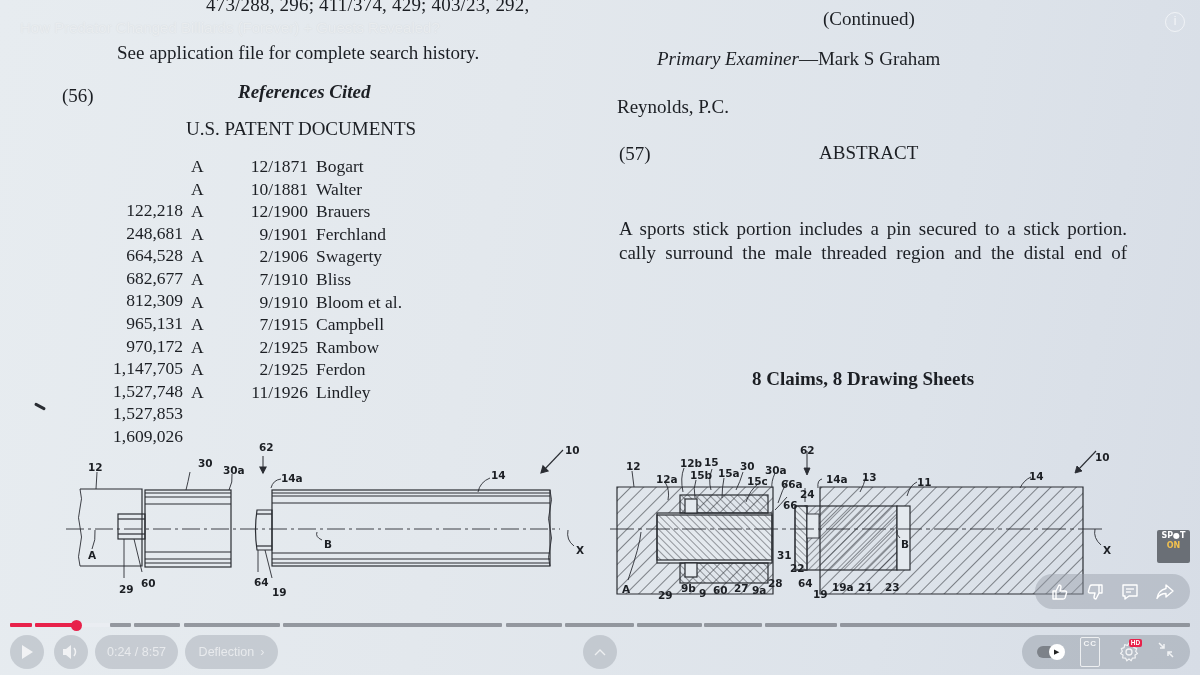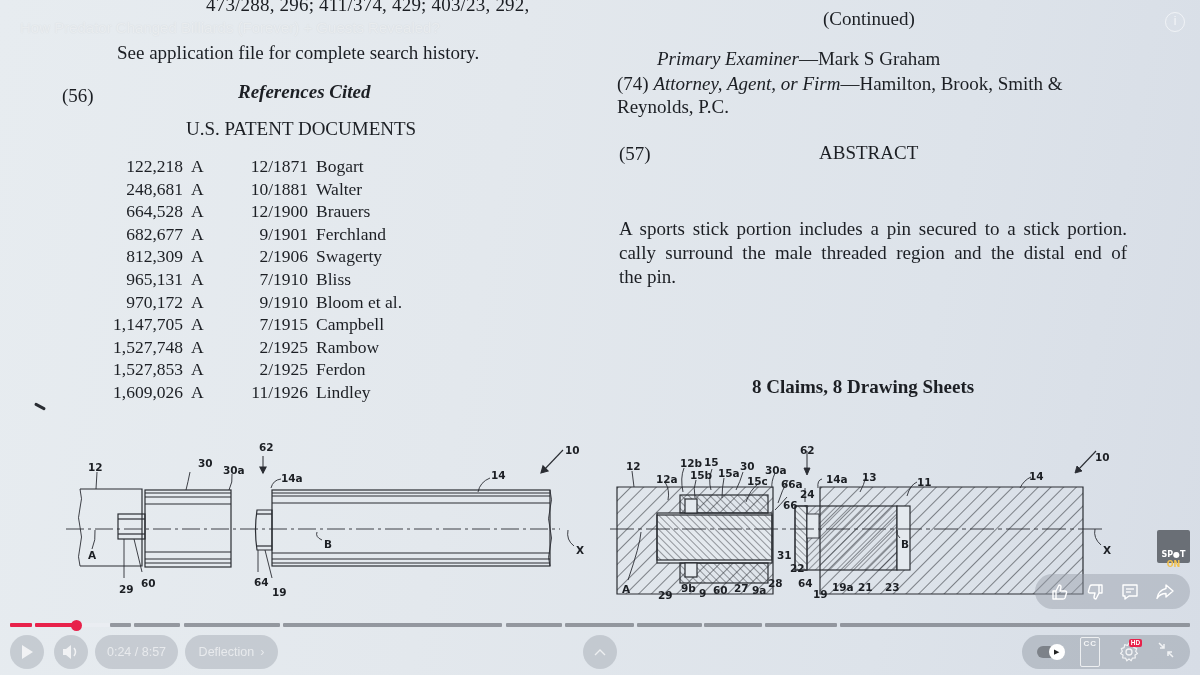--- a/index.html
+++ b/index.html
@@ -18,21 +18,21 @@
   .search-note { font-size: 19px; }
   .sec-num { font-size: 19px; }
   .sec-title { font-size: 19px; font-weight: bold; font-style: italic; }
   .subhead { font-size: 19px; }
   .ref-table { position: absolute; left: 95px; top: 156px; font-size: 17.5px; }
   .ref-row { position: relative; height: 22.6px; }
   .ref-row span { position: absolute; top: 0; white-space: nowrap; }
   .ref-kind { left: 96px; }
   .ref-date { left: 128px; width: 85px; text-align: right; }
   .ref-name { left: 221px; }
-  .ref-num-wrap { position: absolute; left: 0; width: 88px; text-align: right; }
+  .ref-num-wrap { position: absolute; left: 0; width: 88px; text-align: right; margin-top: 44px; }
 
   
   .rt { font-size: 19px; }
   .abstract-text { position: absolute; left: 619px; top: 217px; width: 508px; font-size: 19px; line-height: 24.2px; text-align: justify; }
   .abstract-text .l { display: block; text-align: justify; text-align-last: justify; white-space: nowrap; }
   .abstract-text .l.last { text-align-last: left; }
   .claims { font-size: 19px; font-weight: bold; }
 
   
   svg.drawing { position: absolute; left: 0; top: 430px; }
@@ -47,21 +47,21 @@
   .info-icon {
     position: absolute; left: 1165px; top: 12px; width: 20px; height: 20px; border-radius: 50%;
     border: 1.5px solid rgba(255,255,255,0.6); color: rgba(255,255,255,0.7);
     font-family: "Liberation Sans", sans-serif; font-size: 12px; text-align: center; line-height: 17px;
   }
 
   
   .watermark {
     position: absolute; left: 1157px; top: 530px; width: 33px; height: 33px; background: #6a6f76;
     color: #fff; font-family: "DejaVu Sans", sans-serif; font-size: 8px; font-weight: bold; text-align: center;
-    line-height: 10px; padding-top: 20px; border-radius: 2px;
+    line-height: 10px; padding-top: 1px; border-radius: 2px;
   }
   .watermark .on { color: #f2c14e; }
 
   
   .actions-pill {
     position: absolute; left: 1035px; top: 574px; width: 155px; height: 35px; border-radius: 18px;
     background: rgba(150,158,168,0.45); display: flex; align-items: center; justify-content: space-around; padding: 0 8px;
   }
   .act-btn { width: 26px; height: 26px; display: flex; align-items: center; justify-content: center; }
 
@@ -173,35 +173,31 @@
         <span class="ref-kind">A</span>
         <span class="ref-date">11/1926</span>
         <span class="ref-name">Lindley</span>
       </div>
     </div>
 
   <div class="abs rt" style="left:823px; top:8px;">(Continued)</div>
   <div class="abs rt" style="left:617px; top:48px;margin-left:40px;">
     <i>Primary Examiner</i><span>—Mark S Graham</span>
   </div>
-  <div class="abs rt" style="left:617px; top:73px;">
-    <span>(74) </span><i>Attorney, Agent, or Firm</i><span>—Hamilton, Brook, Smith &amp;</span>
-  </div>
   <div class="abs rt" style="left:617px; top:96px;">Reynolds, P.C.</div>
 
   <div class="abs rt" style="left:619px; top:143px;">(57)</div>
   <div class="abs rt" style="left:819px; top:142px; font-weight:normal;">ABSTRACT</div>
 
   <div class="abstract-text">
     <span class="l">A sports stick portion includes a pin secured to a stick portion.</span>
     <span class="l">cally surround the male threaded region and the distal end of</span>
-    <span class="l last">the pin.</span>
-  </div>
-
-  <div class="abs claims" style="left:752px; top:376px;font-family:Liberation Serif, serif;">8 Claims, 8 Drawing Sheets</div>
+  </div>
+
+  <div class="abs claims" style="left:752px; top:368px;font-family:Liberation Serif, serif;">8 Claims, 8 Drawing Sheets</div>
 
   <div class="abs" style="left:34px; top:405px; width:12px; height:3px; background:#2a2d33; transform:rotate(28deg); border-radius:2px;"></div>
 
   <svg class="drawing" width="1200" height="175" viewBox="0 0 1200 175">
     <defs>
       <pattern id="hatchA" patternUnits="userSpaceOnUse" width="9" height="9" patternTransform="rotate(45)">
         <line x1="0" y1="0" x2="0" y2="9" stroke="#2a2d33" stroke-width="1.1"></line>
       </pattern>
       <pattern id="hatchB" patternUnits="userSpaceOnUse" width="5" height="5" patternTransform="rotate(-45)">
         <line x1="0" y1="0" x2="0" y2="5" stroke="#2a2d33" stroke-width="0.9"></line>

